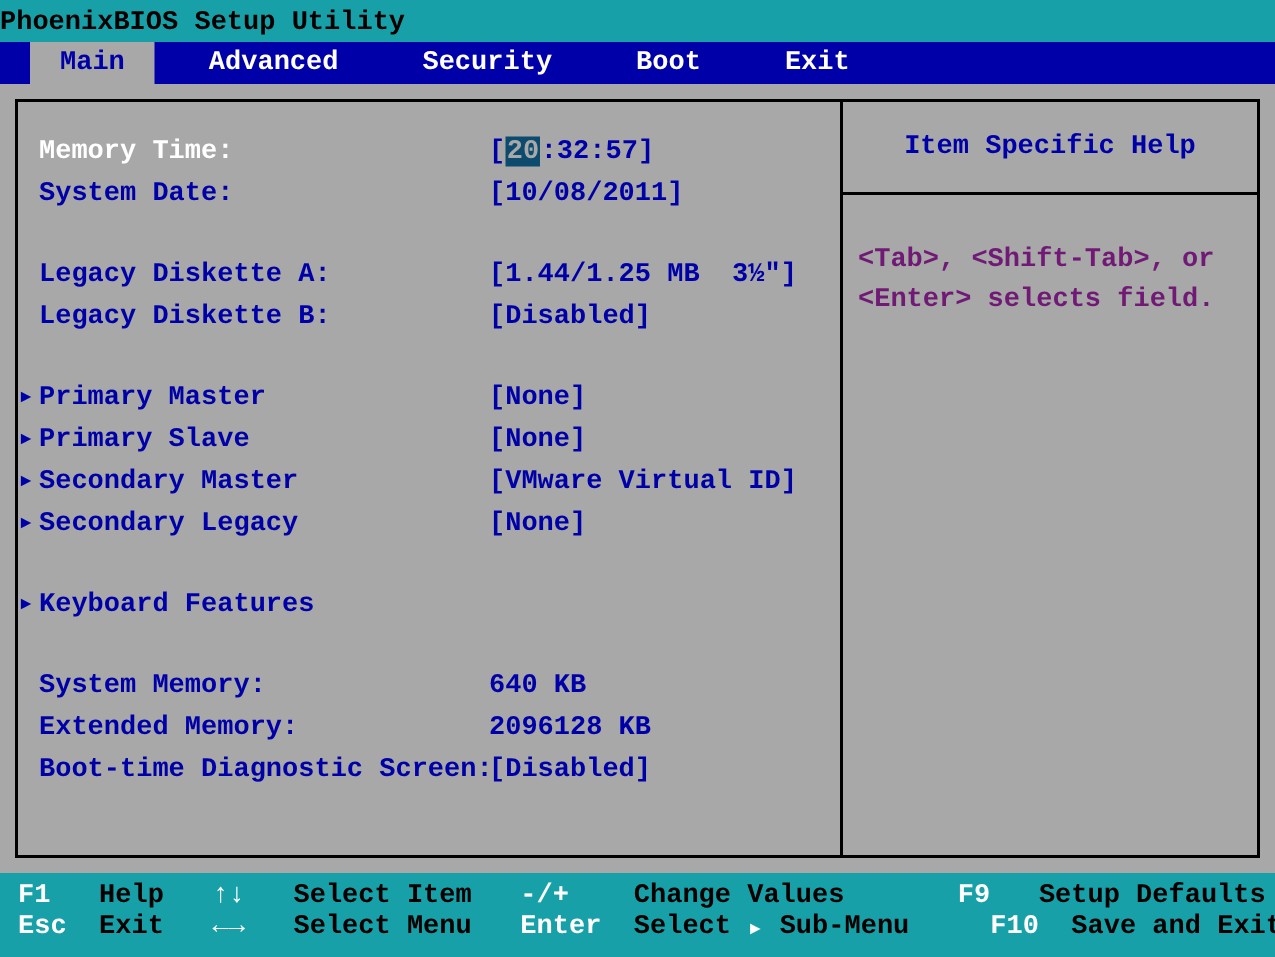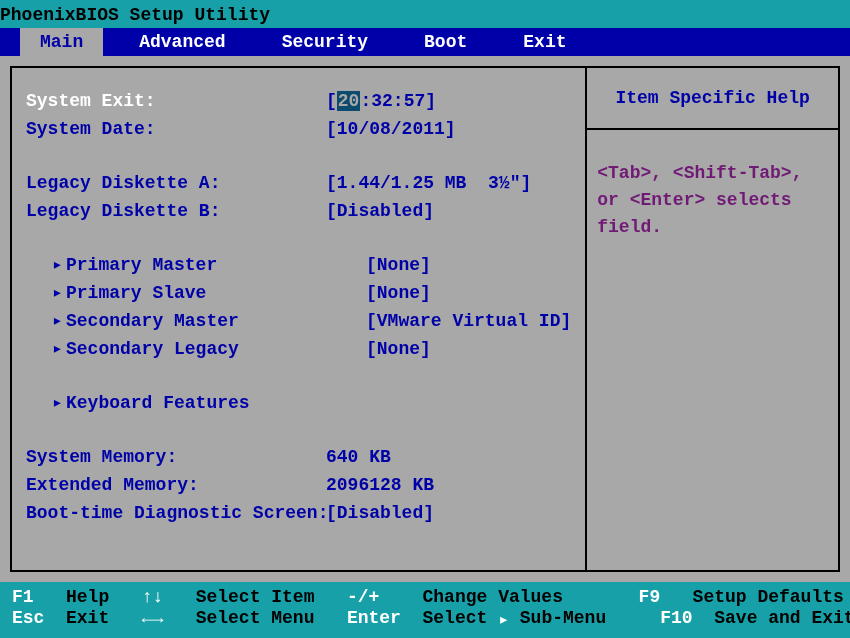--- a/index.html
+++ b/index.html
@@ -116,21 +116,21 @@
       color: #a8a8a8;
       padding: 0 1px;
       font-family: Liberation Mono, monospace;
     }
     .submenu-marker::before {
       content: "▸";
       color: #0000a8;
       position: absolute;
       margin-left: -14px;
     }
-    .has-marker { position: relative; padding-left: 0; margin-left: 40px; }
+    .has-marker { position: relative; padding-left: 0; }
   </style>
 </head>
 <body>
 
 <div class="screen">
   <div class="title-bar">
     <span>PhoenixBIOS Setup Utility</span>
   </div>
 
   <div class="menu-bar">
@@ -138,21 +138,21 @@
     <div class="menu-item">Advanced</div>
     <div class="menu-item">Security</div>
     <div class="menu-item">Boot</div>
     <div class="menu-item">Exit</div>
   </div>
 
   <div class="main-area">
     <div class="content-frame">
 
       <div class="row selected">
-        <span class="label">System Exit:</span>
+        <span class="label">Memory Time:</span>
         <span class="value">[<span class="cursor-box">20</span>:<span>32</span>:<span>57</span>]</span>
       </div>
 
       <div class="row">
         <span class="label">System Date:</span>
         <span class="value">[10/08/2011]</span>
       </div>
 
       <div class="spacer"></div>
 

